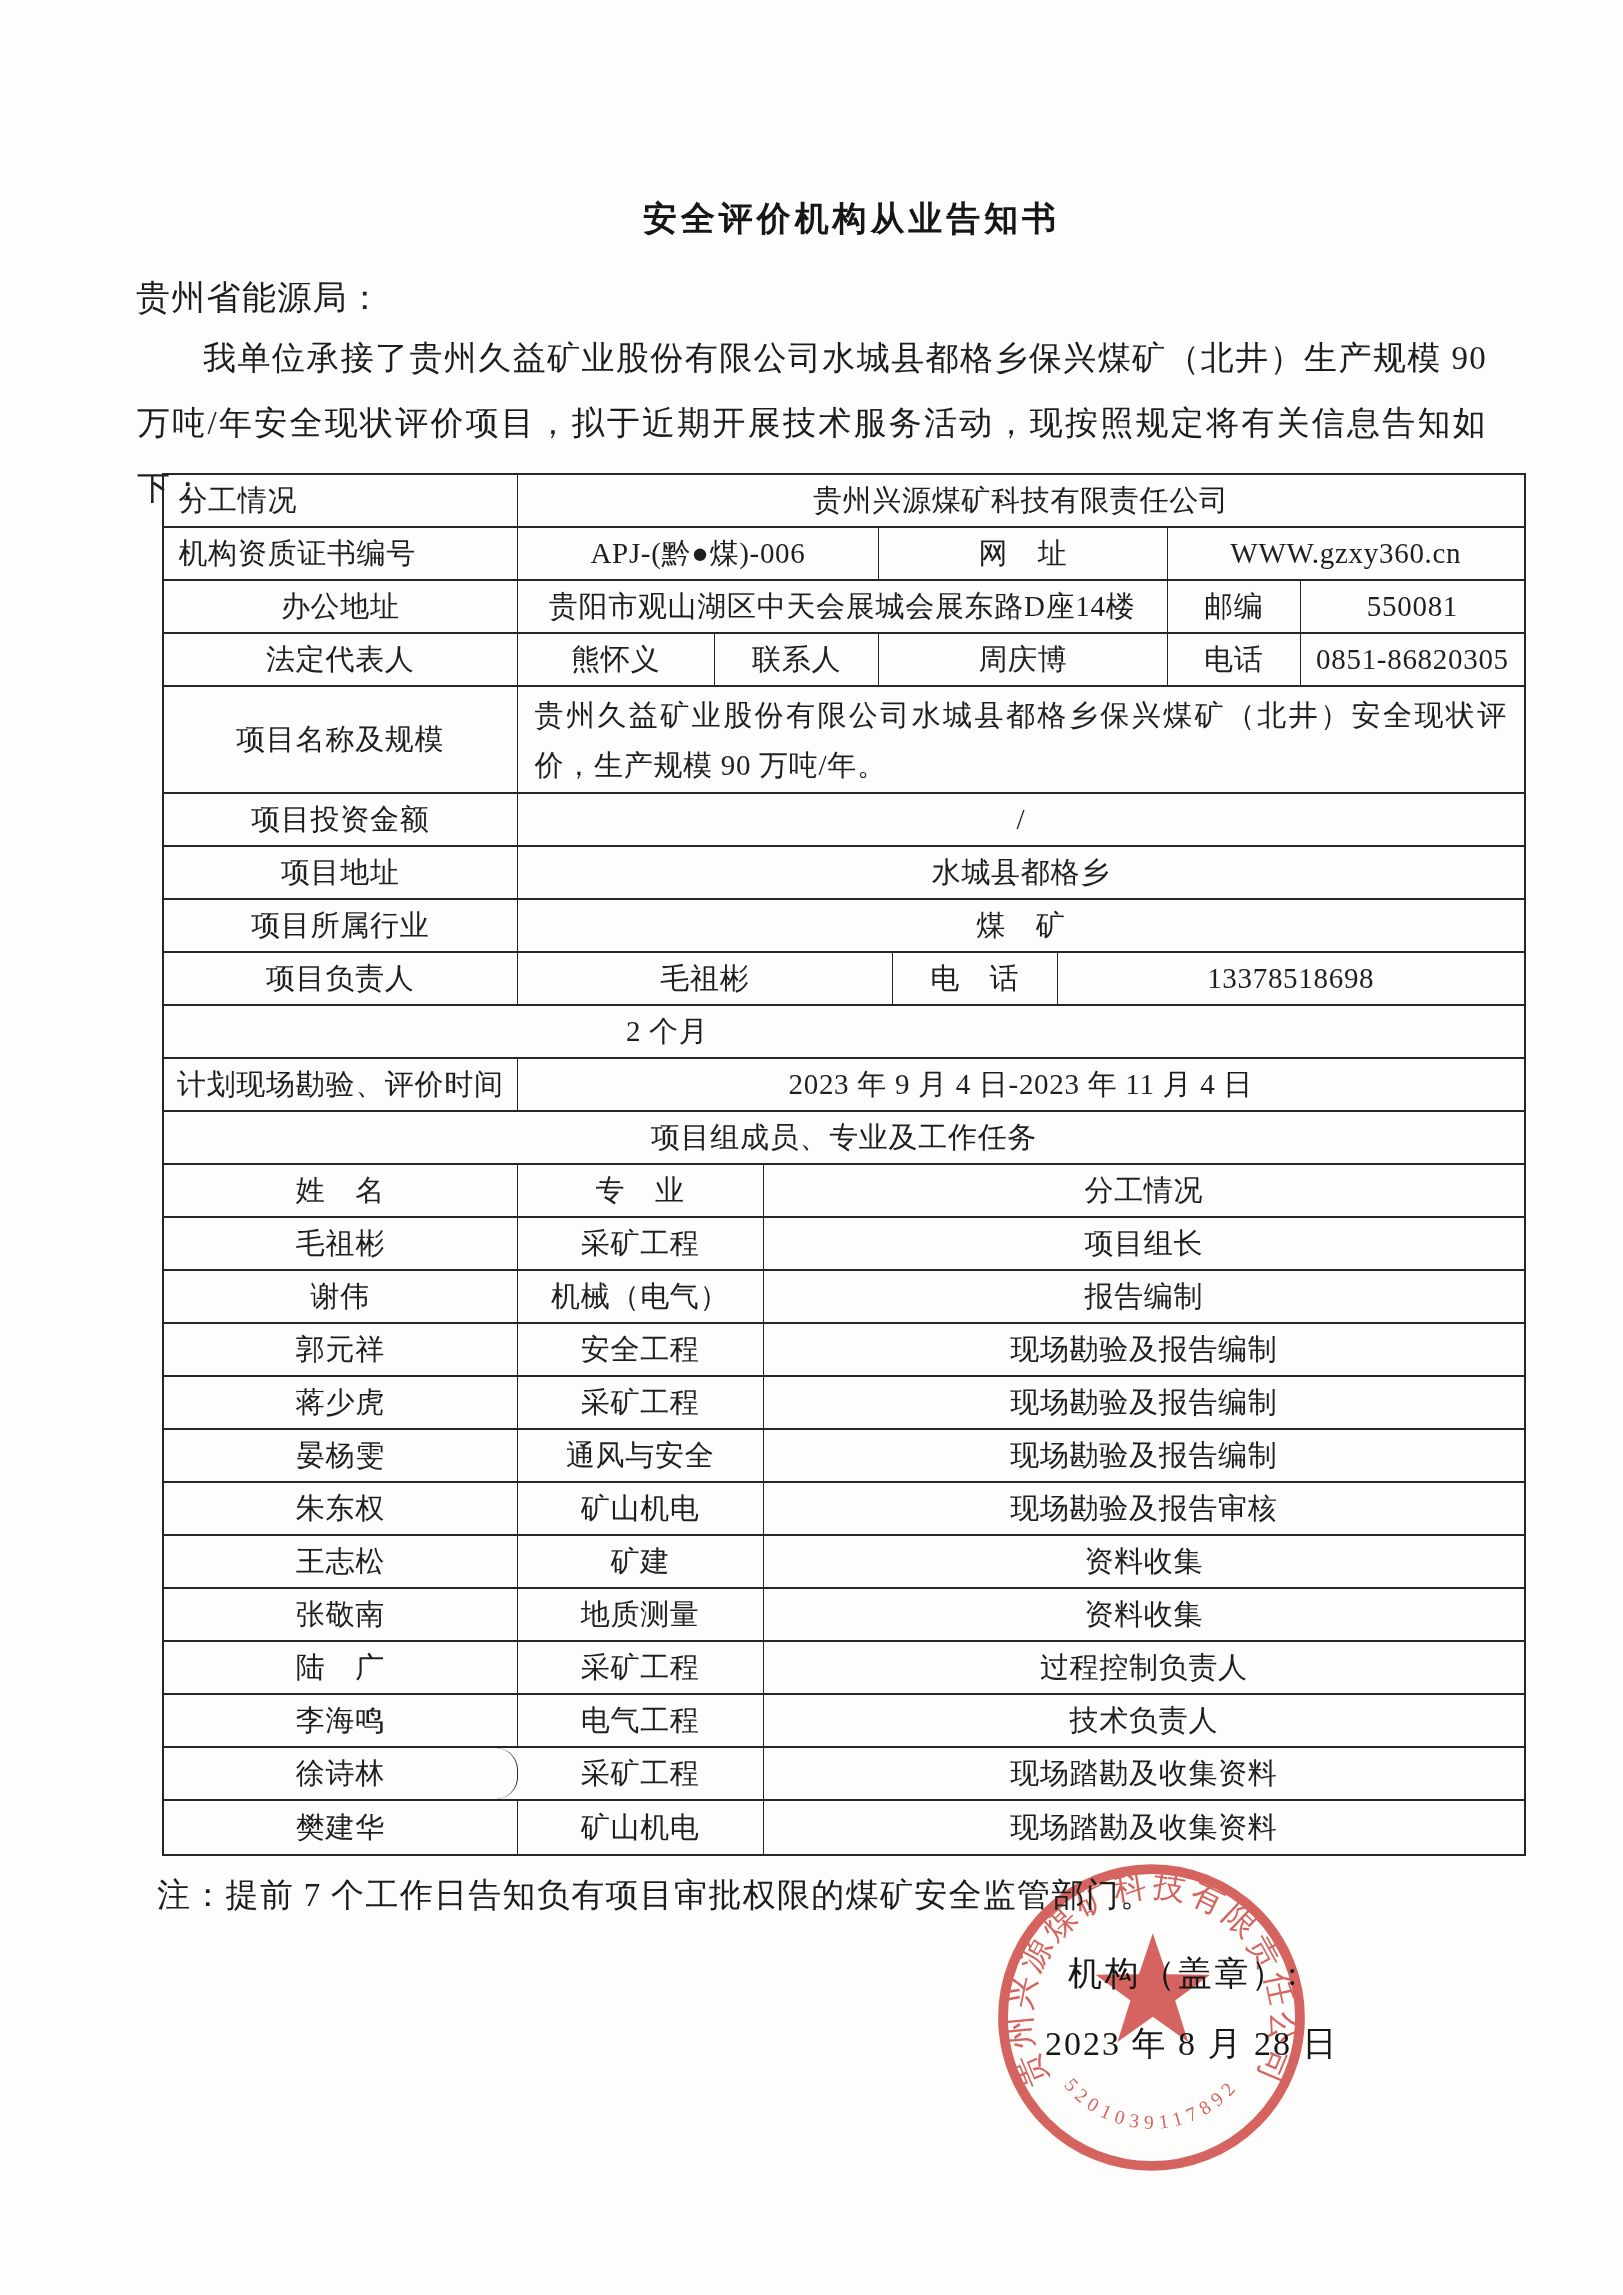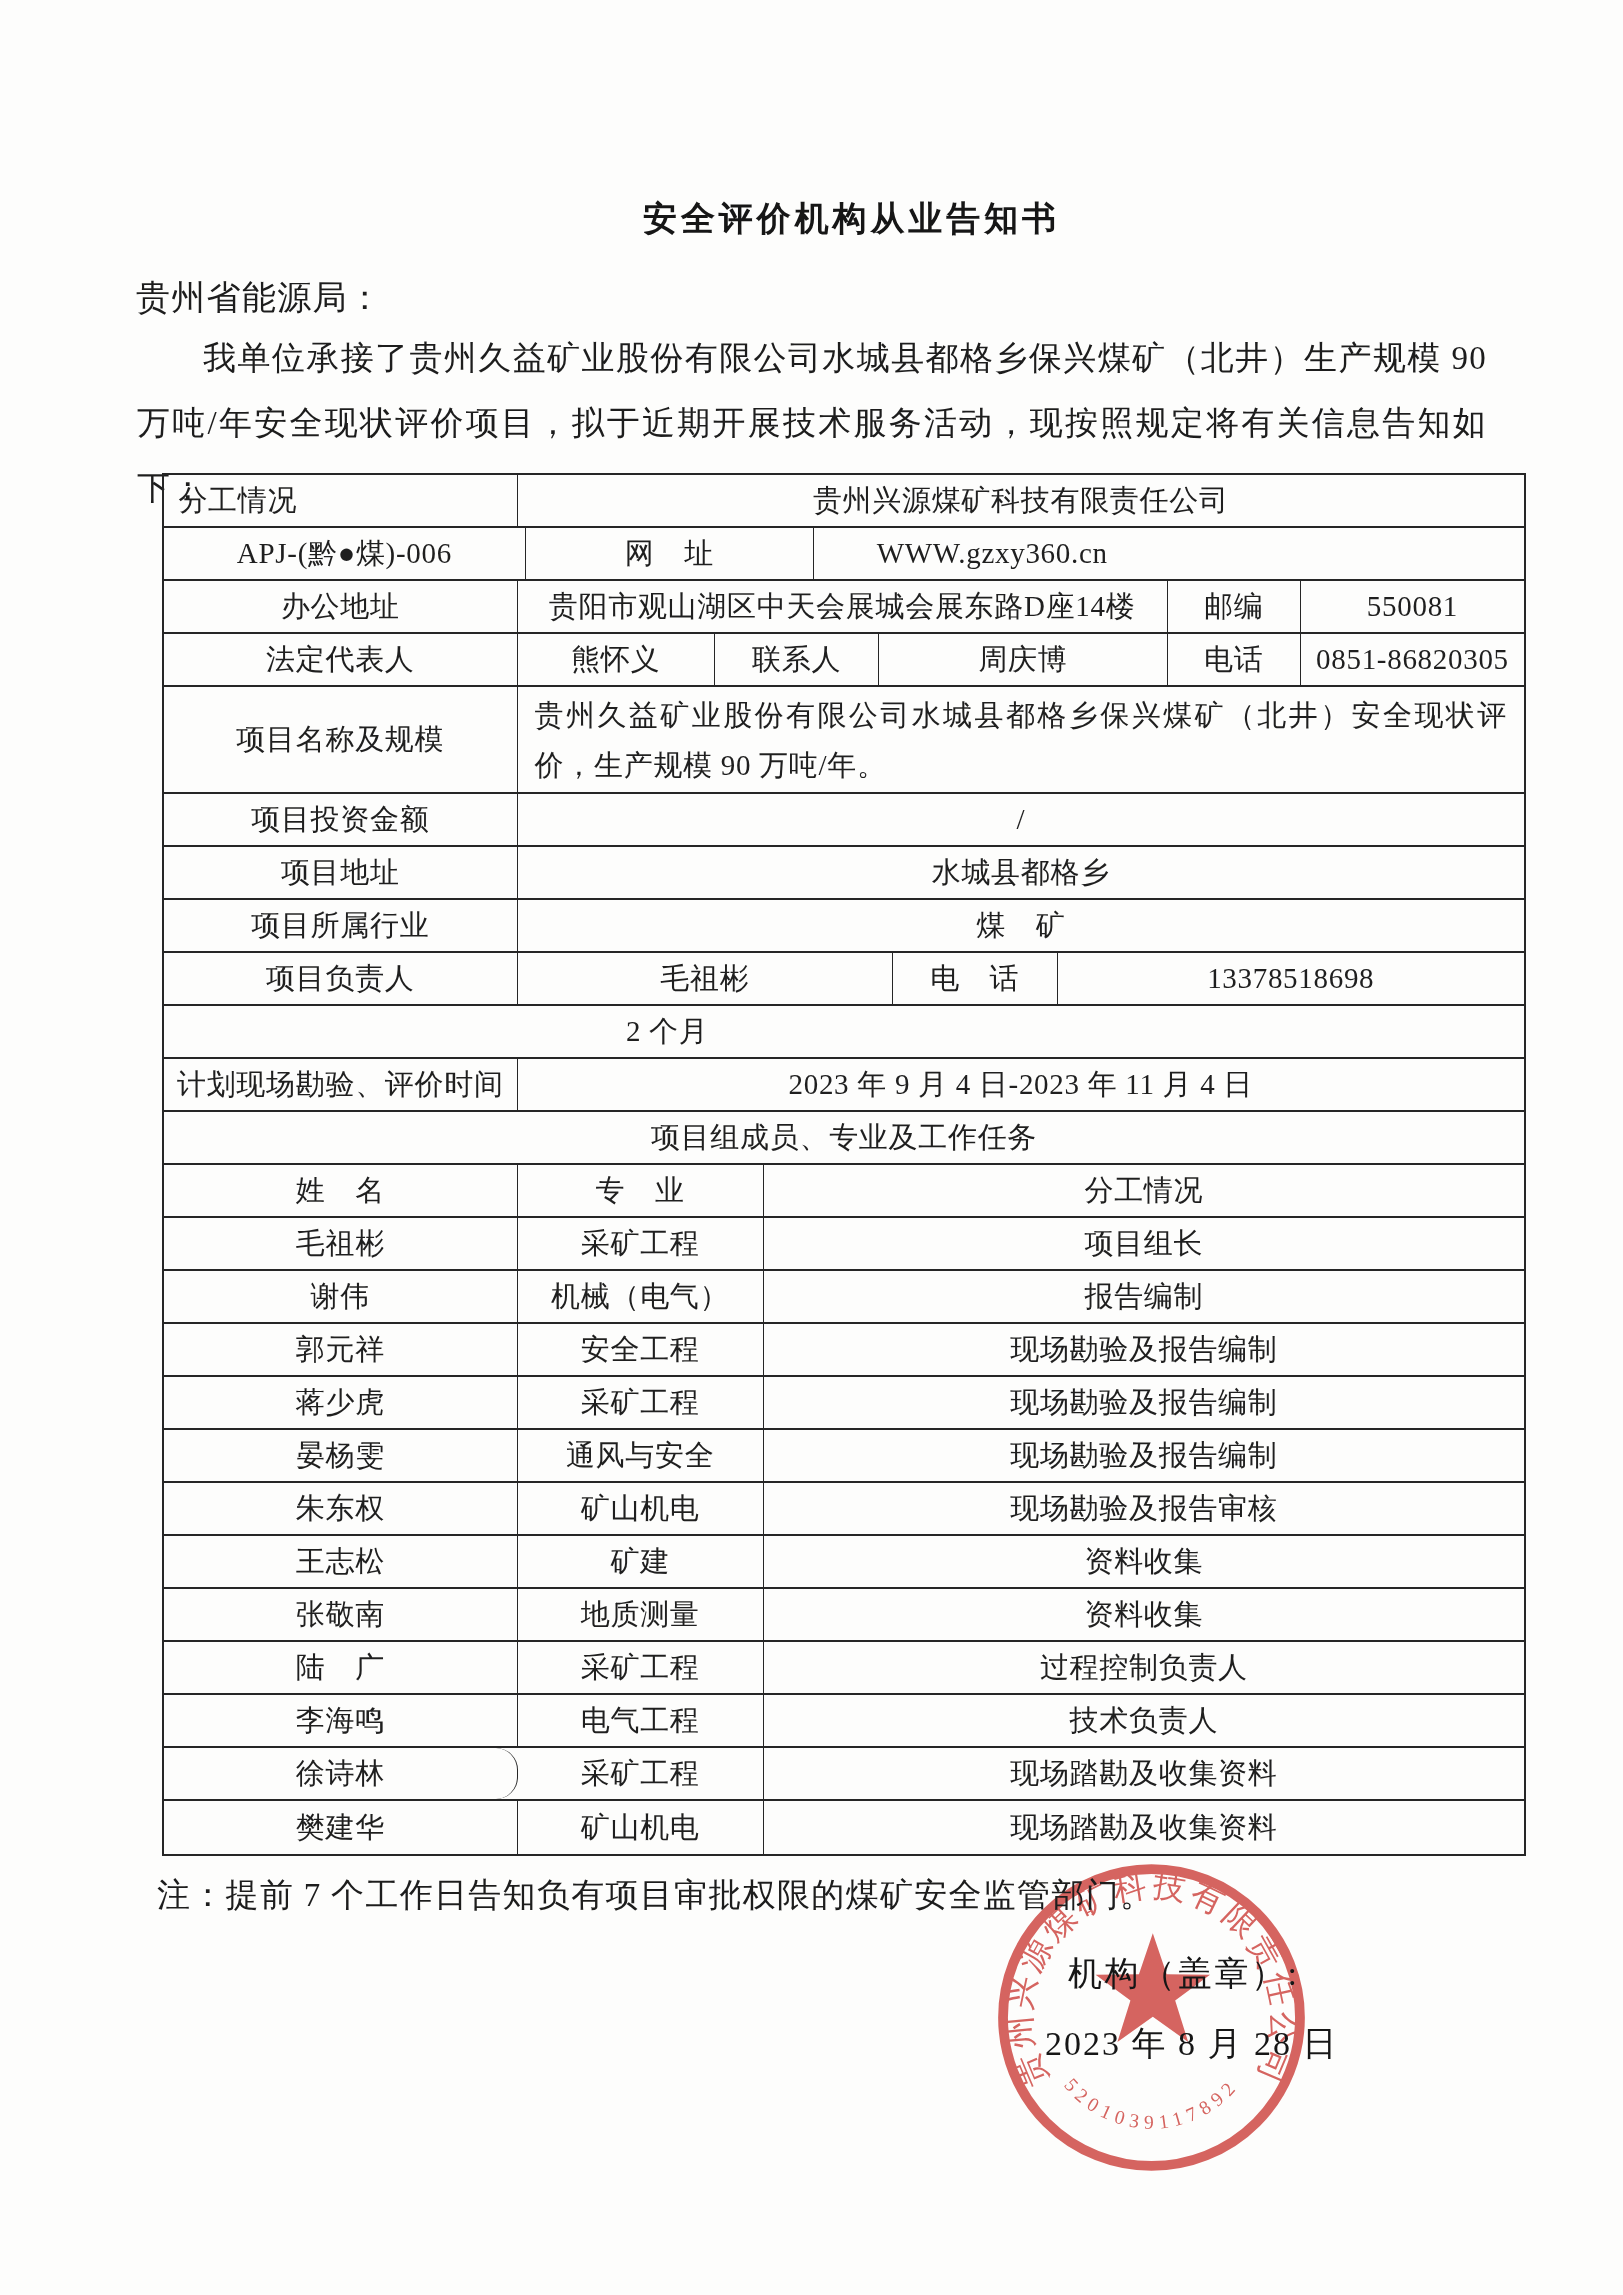--- a/index.html
+++ b/index.html
@@ -79,20 +79,21 @@
   <div class="salutation">贵州省能源局：</div>
 
   <div class="body-paragraph">我单位承接了贵州久益矿业股份有限公司水城县都格乡保兴煤矿（北井）生产规模 90 万吨/年安全现状评价项目，拟于近期开展技术服务活动，现按照规定将有关信息告知如下：</div>
 
   <div class="info-table" id="info-table">
       <div class="tr" style="height: 53px;">
         <div class="td left" style="width: 26%;">分工情况</div>
         <div class="td" style="width: 74%;">贵州兴源煤矿科技有限责任公司</div>
       </div>
       <div class="tr" style="height: 53px;">
+        <div class="td left" style="width: 26%;">机构资质证书编号</div>
         <div class="td" style="width: 26.6%;">APJ-(黔●煤)-006</div>
         <div class="td" style="width: 21.2%;">网　址</div>
         <div class="td" style="width: 26.2%;">WWW.gzxy360.cn</div>
       </div>
       <div class="tr" style="height: 53px;">
         <div class="td" style="width: 26%;">办公地址</div>
         <div class="td" style="width: 47.8%;">贵阳市观山湖区中天会展城会展东路D座14楼</div>
         <div class="td" style="width: 9.8%;">邮编</div>
         <div class="td" style="width: 16.4%;">550081</div>
       </div>

